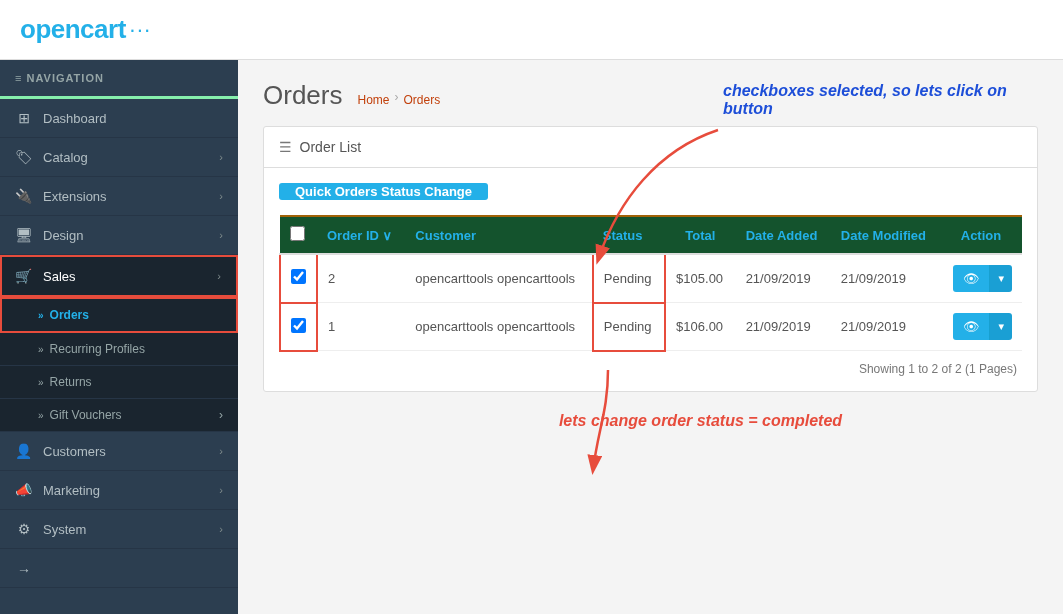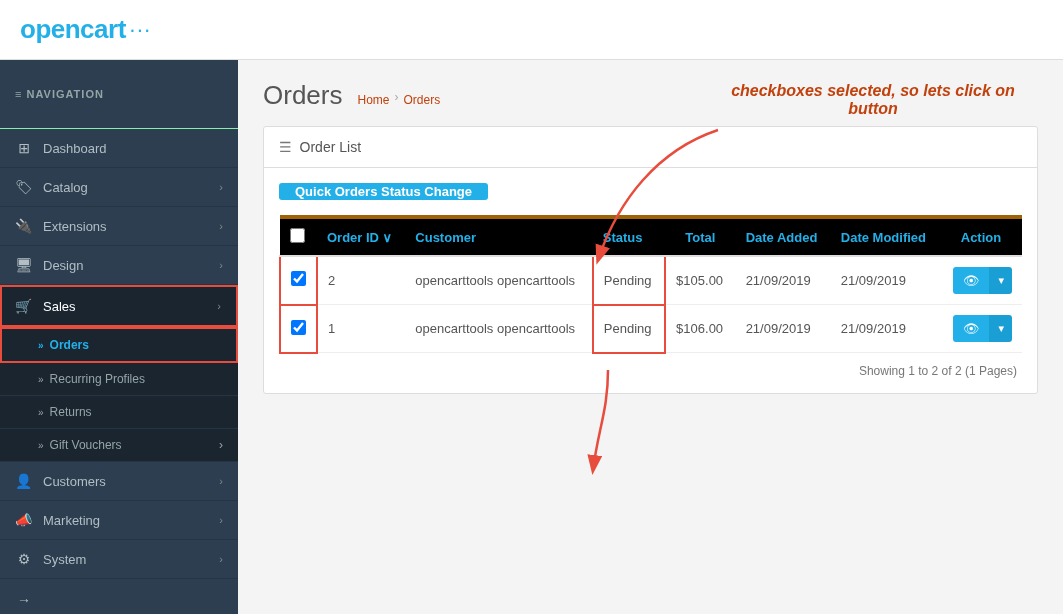--- a/index.html
+++ b/index.html
@@ -8,21 +8,21 @@
     
     .header { background: #fff; border-bottom: 1px solid #ddd; padding: 5px 20px; display: flex; align-items: center; height: 60px; }
     .logo { display: flex; align-items: center; }
     .logo-text { color: #23b0e8; font-size: 26px; font-weight: bold; letter-spacing: -0.5px; }
 
     
     .app-body { display: flex; flex: 1; overflow: hidden; }
 
     
     .sidebar { width: 238px; background: #2c3e50; color: #ecf0f1; display: flex; flex-direction: column; overflow-y: auto; }
-    .sidebar-nav-header { padding: 28px 15px; font-size: 11px; color: #95a5a6; font-weight: bold; letter-spacing: 1px; border-bottom: 1px solid #86efac; }
+    .sidebar-nav-header { padding: 12px 15px; font-size: 11px; color: #95a5a6; font-weight: bold; letter-spacing: 1px; border-bottom: 3px solid #86efac; }
     .sidebar-item { display: flex; align-items: center; padding: 11px 15px; cursor: pointer; color: #b2bec3; font-size: 13px; border-bottom: 1px solid #263546; position: relative; }
     .sidebar-item.active { background: #1a252f; color: #fff; }
     .sidebar-item .icon { margin-right: 10px; width: 18px; text-align: center; font-size: 14px; }
     .sidebar-item .arrow { margin-left: auto; font-size: 11px; color: #7f8c8d; }
     .sidebar-sub { background: #1a252f; }
     .sidebar-sub-item { padding: 9px 15px 9px 38px; color: #95a5a6; cursor: pointer; font-size: 12px; display: flex; align-items: center; border-bottom: 1px solid #263546; }
     .sidebar-sub-item.active { color: #23b0e8; font-weight: bold; }
     .sidebar-sub-item .dot { margin-right: 6px; font-size: 10px; }
     .sales-highlighted { border: 2px solid #e74c3c !important; }
 
@@ -43,21 +43,21 @@
     .card { background: #fff; border: 1px solid #ddd; border-radius: 3px; }
     .card-header { padding: 12px 15px; border-bottom: 1px solid #ddd; display: flex; align-items: center; gap: 8px; color: #555; font-size: 14px; }
     .card-header-icon { color: #777; }
     .card-body { padding: 15px; }
 
     
     .btn-quick { background: #23b0e8; color: #fff; border: none; padding: 1px 16px; border-radius: 3px; font-size: 13px; cursor: pointer; font-weight: 600; margin-bottom: 15px; }
 
     
     table { width: 100%; border-collapse: collapse; font-size: 13px; }
-    thead th { background: #000000; border-top: 4px solid #a16207; border-bottom: 2px solid #ddd; padding: 9px 10px; text-align: left; color: #23b0e8; font-weight: 600; white-space: nowrap; }
+    thead th { background: #14532d; border-top: 2px solid #a16207; border-bottom: 2px solid #ddd; padding: 9px 10px; text-align: left; color: #23b0e8; font-weight: 600; white-space: nowrap; }
     thead th.sort { cursor: pointer; }
     tbody tr { border-bottom: 1px solid #eee; }
     tbody td { padding: 10px 10px; color: #555; vertical-align: middle; }
 
     
     .cb-cell { width: 30px; }
     input[type="checkbox"] { width: 15px; height: 15px; cursor: pointer; }
 
     
     .btn-action-group { display: flex; }
@@ -162,21 +162,21 @@
 
     <div class="page-title-row">
       <h1 class="page-title">Orders</h1>
       <nav class="breadcrumb">
         <a href="#">Home</a>
         <span class="breadcrumb-sep">›</span>
         <a href="#">Orders</a>
       </nav>
     </div>
 
-    <div class="annotation" style="position:absolute; top:22px; right:40px; color:#c2410c; font-size:16px; font-weight:bold; font-style:italic; max-width:300px; text-align:center;">checkboxes selected, so lets click on button</div>
+    <div class="annotation" style="position:absolute; top:22px; right:40px; color:#1d4ed8; font-size:16px; font-weight:bold; font-style:italic; max-width:300px; text-align:left;">checkboxes selected, so lets click on button</div>
 
     <div class="card">
       <div class="card-header">
         <span class="card-header-icon">☰</span>
         <span>Order List</span>
       </div>
       <div class="card-body">
 
         
         <button class="btn-quick">Quick Orders Status Change</button>
@@ -235,20 +235,21 @@
               </td>
             </tr>
           </tbody>
         </table>
 
         
         <div class="pagination-info">Showing 1 to 2 of 2 (1 Pages)</div>
       </div>
     </div>
 
+    <div style="color:#e74c3c; font-size:16px; font-weight:bold; font-style:italic; text-align:center; margin-top:20px; margin-left:100px;">lets change order status = completed</div>
 
     <svg style="position:absolute; top:60px; left:320px; width:200px; height:160px; pointer-events:none; overflow:visible;">
       <defs>
         <marker id="arrow1" markerWidth="8" markerHeight="8" refX="6" refY="3" orient="auto">
           <path d="M0,0 L0,6 L8,3 z" fill="#e74c3c"></path>
         </marker>
       </defs>
 
       <path d="M 160,10 C 100,30 60,80 40,140" stroke="#e74c3c" stroke-width="2.5" fill="none" marker-end="url(#arrow1)"></path>
     </svg>

